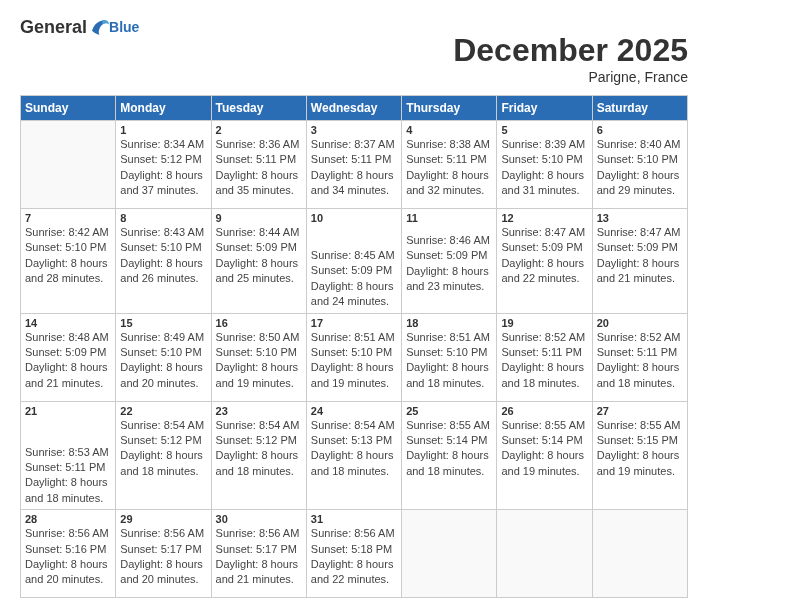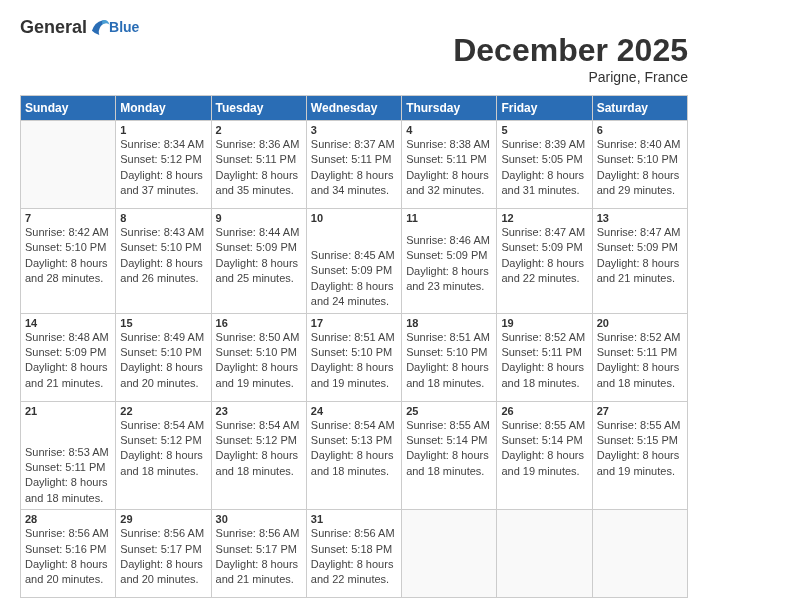--- a/index.html
+++ b/index.html
@@ -148,21 +148,21 @@
           <td>
             <span class="day-num">4</span>
             <div class="day-info" style="white-space: pre-line;">Sunrise: 8:38 AM
 Sunset: 5:11 PM
 Daylight: 8 hours
 and 32 minutes.</div>
           </td>
           <td>
             <span class="day-num">5</span>
             <div class="day-info" style="white-space: pre-line;">Sunrise: 8:39 AM
-Sunset: 5:05 PM
+Sunset: 5:10 PM
 Daylight: 8 hours
 and 31 minutes.</div>
           </td>
           <td>
             <span class="day-num">6</span>
             <div class="day-info" style="white-space: pre-line;">Sunrise: 8:40 AM
 Sunset: 5:10 PM
 Daylight: 8 hours
 and 29 minutes.</div>
           </td>

